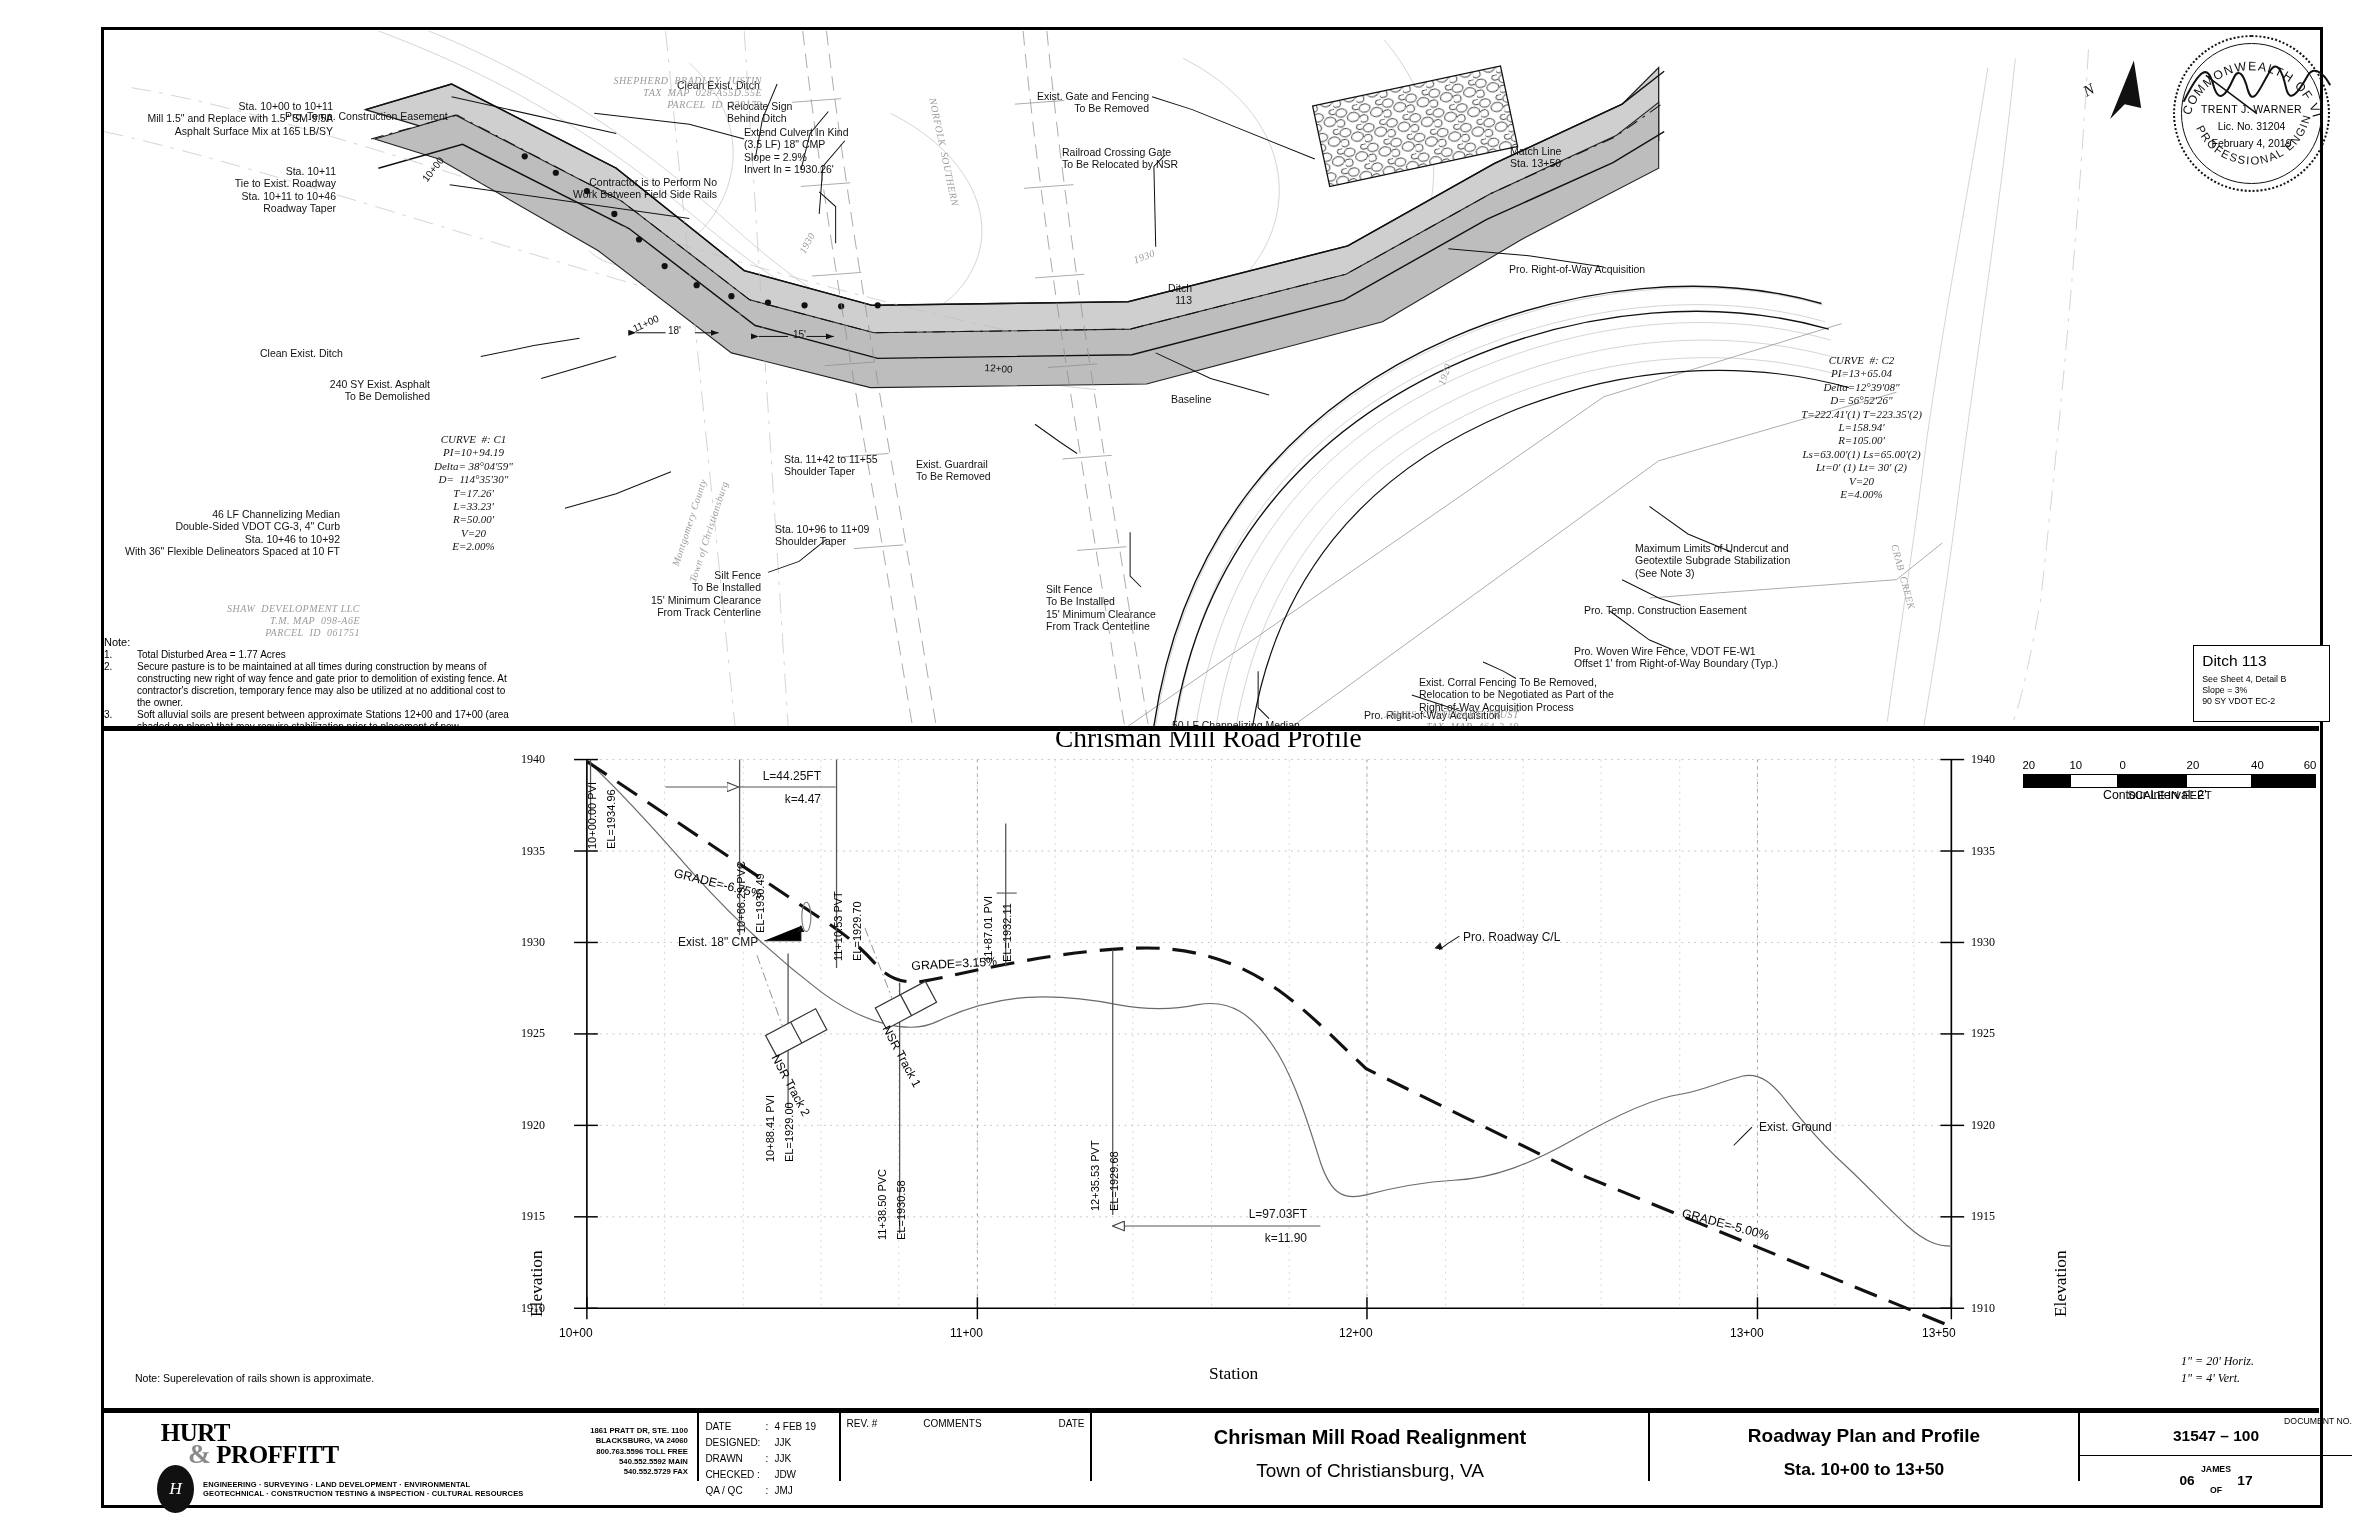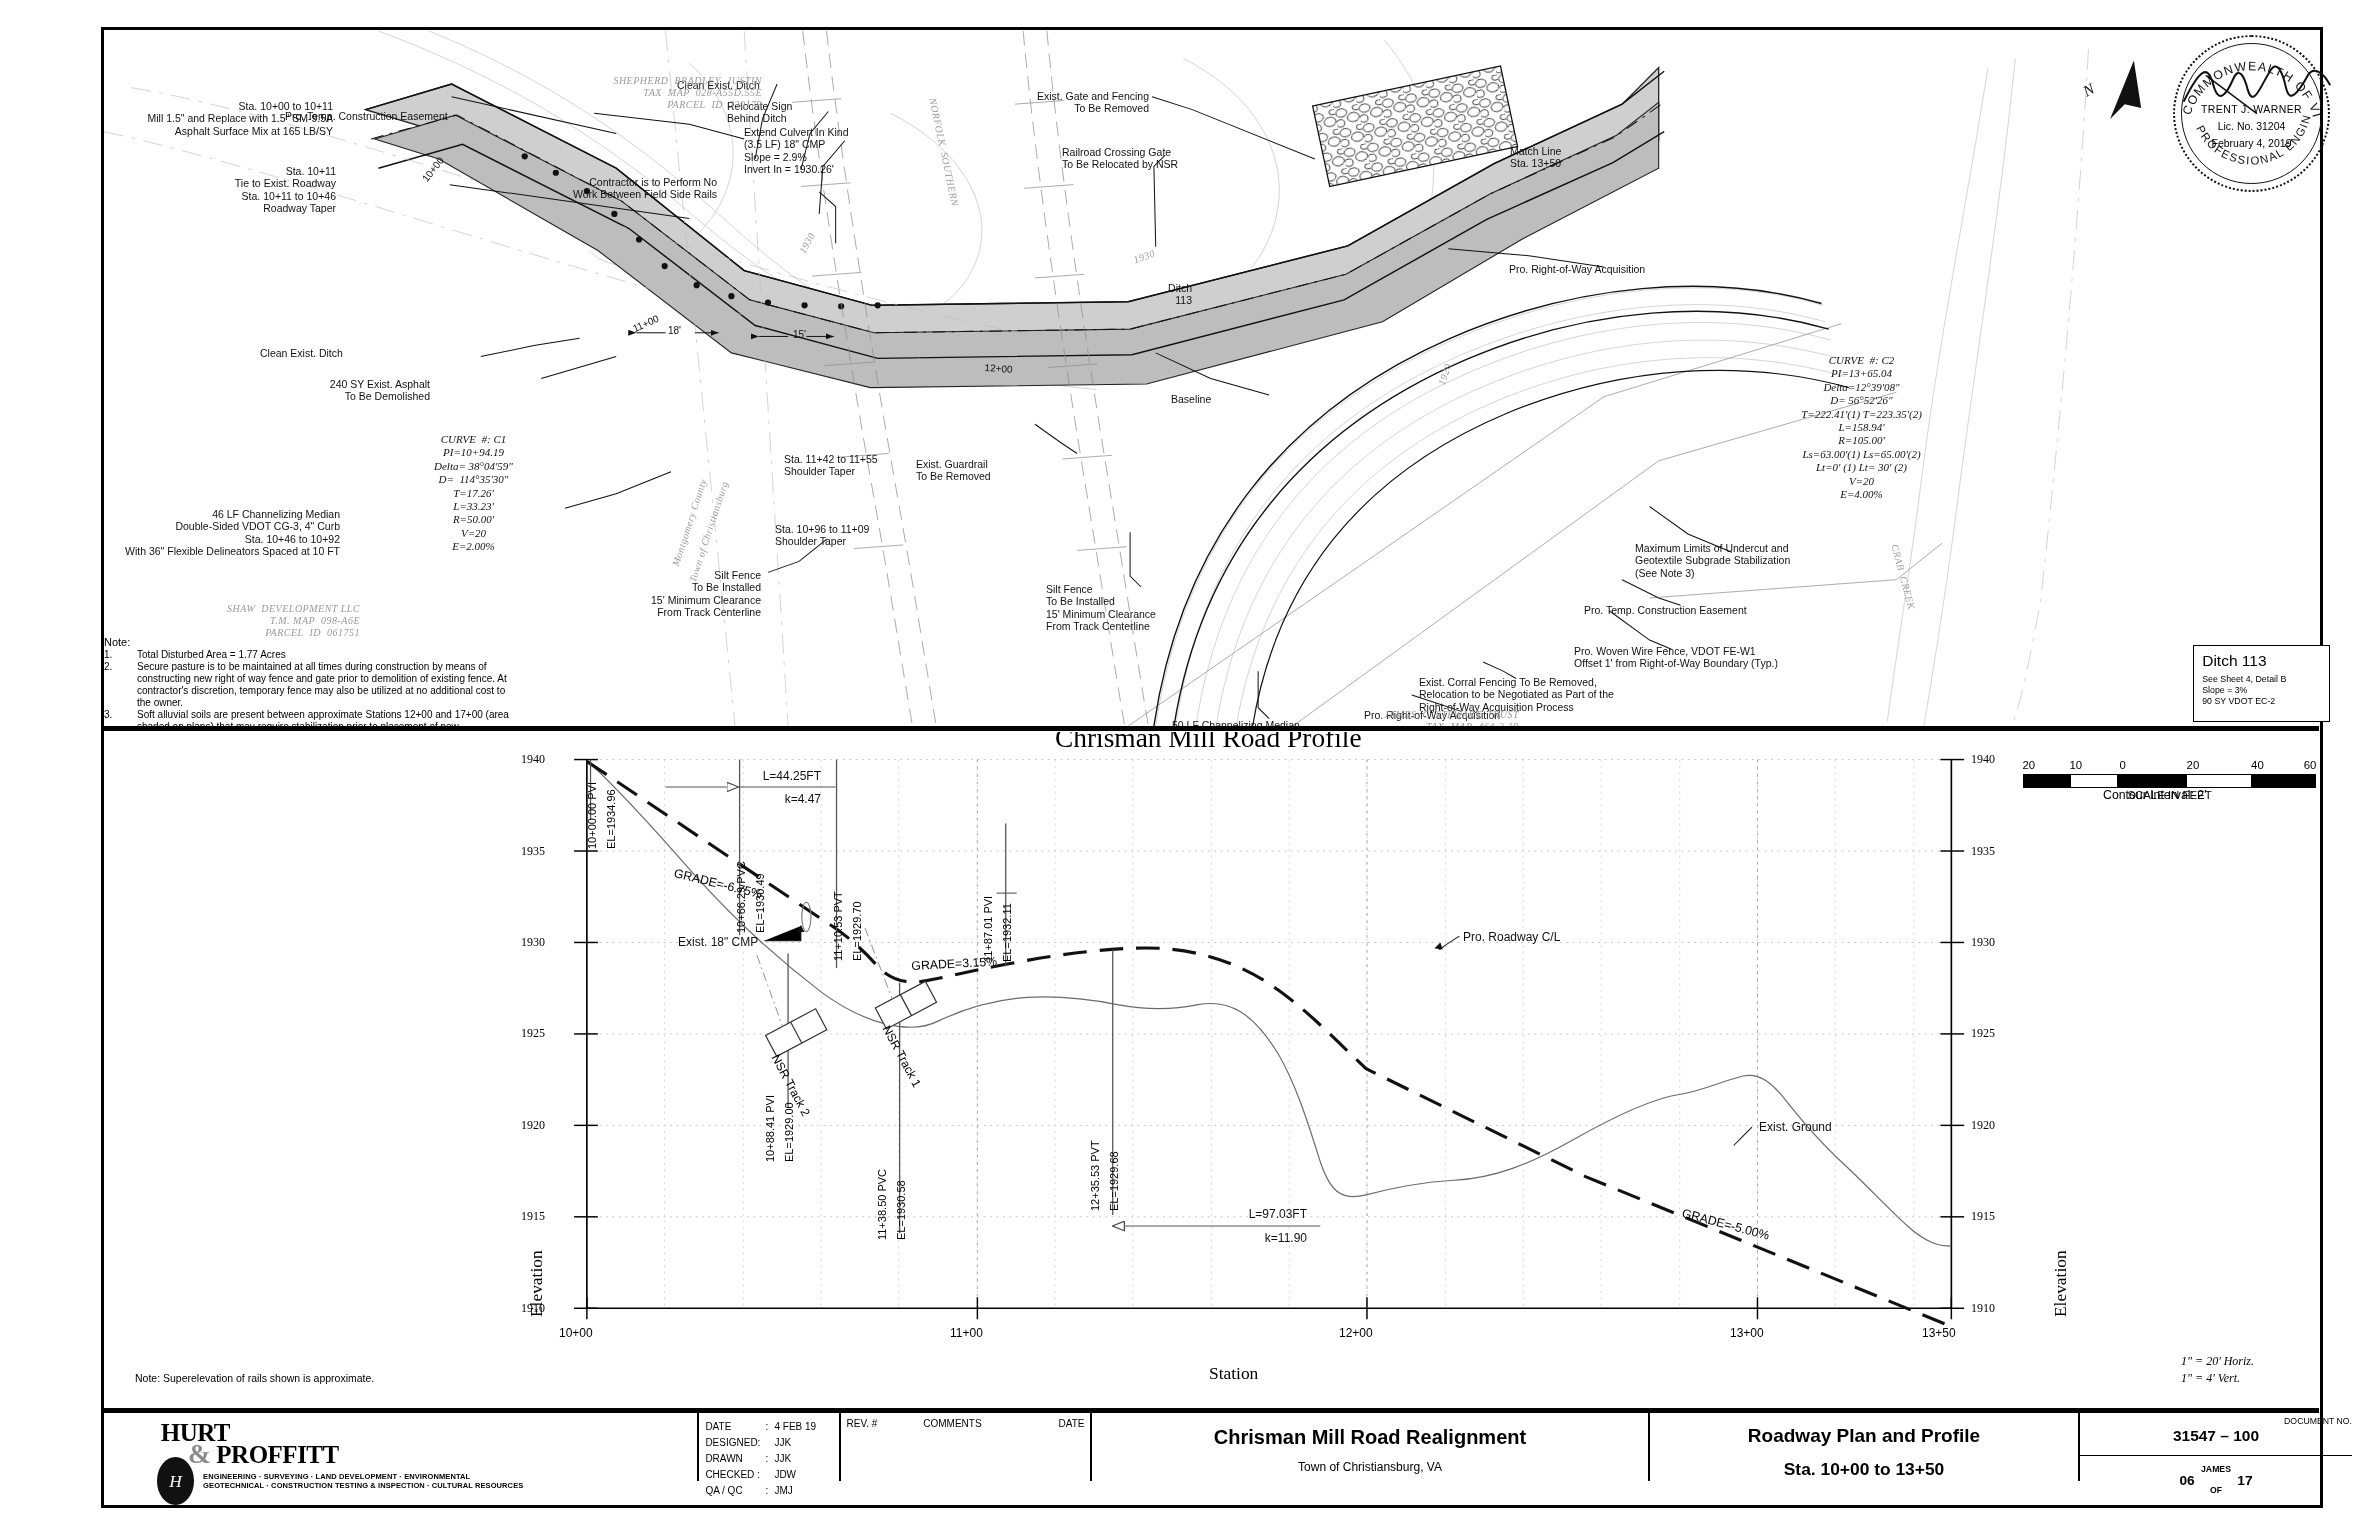--- a/index.html
+++ b/index.html
@@ -38,21 +38,21 @@
   .logo-cell{width:562px;padding:5.5px 9.1px 3.7px 20px;}
   .hp-hurt{font-family:"Liberation Serif",serif;font-weight:bold;font-size:25px;letter-spacing:-0.5px;}
   .hp-amp{font-family:"Liberation Serif",serif;font-size:27.4px;color:#8a8a8a;font-weight:bold;}
   .hp-prof{font-family:"Liberation Serif",serif;font-weight:bold;font-size:25px;letter-spacing:-0.5px;}
   .hp-svc{font-size:7.5px;font-weight:bold;letter-spacing:0.1px;}
   .hp-addr{font-size:7.7px;font-weight:bold;text-align:right;line-height:1.35;}
   .dcell{width:142px;font-size:10px;padding:5.5px 0 0 6.4px;line-height:1.62;}
   .rcell{width:251px;font-size:10px;padding:4.6px 0 0 5.5px;}
   .maincell{width:558px;text-align:center;padding-top:12.8px;}
   .maincell .t1{font-size:20px;font-weight:bold;}
-  .maincell .t2{font-size:12px;margin-top:11px;}
+  .maincell .t2{font-size:19px;margin-top:11px;}
   .sheetcell{width:430px;text-align:center;padding-top:12px;}
   .sheetcell .t1{font-size:19px;font-weight:bold;}
   .sheetcell .t2{font-size:17.4px;font-weight:bold;margin-top:12px;}
   .doccell{width:auto;flex:1;}
   .doc-top{border-bottom:1.8px solid #000;height:43px;text-align:center;box-sizing:border-box;}
   .doc-lbl{font-size:8.7px;padding-top:2.7px;text-align:right;}
   .doc-no{font-size:15.5px;font-weight:bold;padding-top:1.8px;}
   .sh-row{height:49px;display:flex;align-items:center;justify-content:center;gap:6.4px;font-weight:bold;}
   .sh-num{font-size:13.7px;}
   .sh-mid{font-size:8.7px;text-align:center;line-height:1.35;}
@@ -647,20 +647,27 @@
 
     <div class="cell logo-cell">
       <div style="display:flex;align-items:flex-start;">
         <div style="position:relative;width:274px;">
           <div class="hp-hurt" style="margin-left:3.7px;">HURT</div>
           <div style="display:flex;align-items:center;margin-top:-7.3px;margin-left:31px;">
             <span class="hp-amp">&amp;</span>
             <span class="hp-prof" style="margin-left:5.5px;">PROFFITT</span>
           </div>
         </div>
+        <div style="flex:1;padding-top:7.3px;">
+          <div class="hp-addr">1861 PRATT DR, STE. 1100</div>
+          <div class="hp-addr">BLACKSBURG, VA 24060</div>
+          <div class="hp-addr">800.763.5596 TOLL FREE</div>
+          <div class="hp-addr">540.552.5592 MAIN</div>
+          <div class="hp-addr">540.552.5729 FAX</div>
+        </div>
       </div>
       <div style="display:flex;align-items:center;margin-top:-12.8px;">
         <div style="width:37px;height:48px;border-radius:50%;background:#111;display:flex;align-items:center;justify-content:center;margin-right:9.1px;flex:none;">
           <span style="color:#fff;font-family:'Liberation Serif',serif;font-style:italic;font-size:17.4px;">H</span>
         </div>
         <div>
           <div class="hp-svc">ENGINEERING  ·  SURVEYING  ·  LAND DEVELOPMENT  ·  ENVIRONMENTAL</div>
           <div class="hp-svc">GEOTECHNICAL  ·  CONSTRUCTION TESTING &amp; INSPECTION  ·  CULTURAL RESOURCES</div>
         </div>
       </div>

